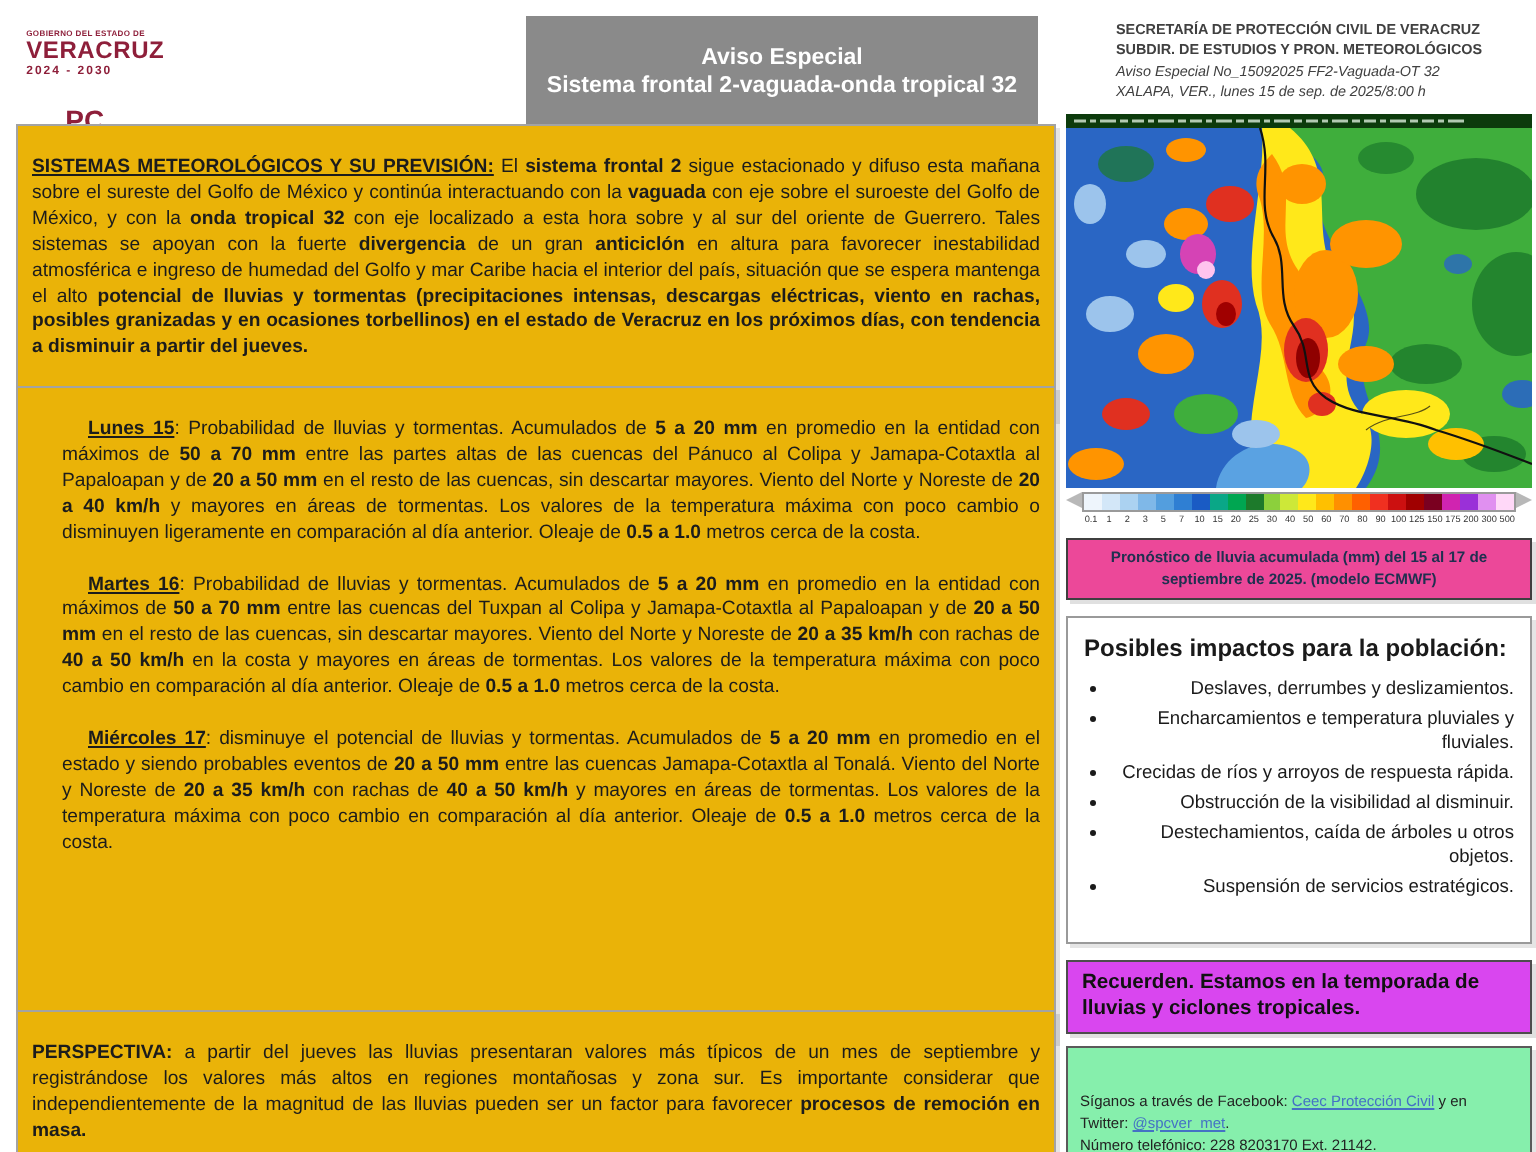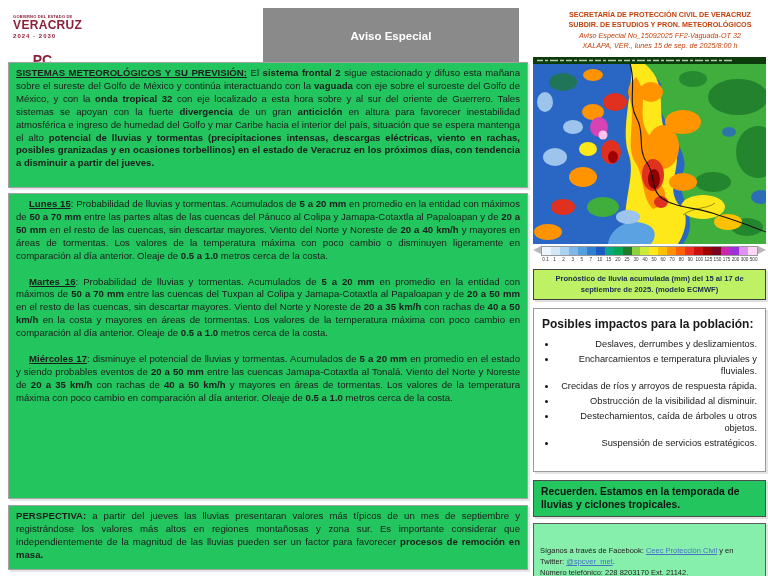--- a/index.html
+++ b/index.html
@@ -22,54 +22,54 @@
   .circ-logo{display:flex;align-items:center;gap:4px;}
   .circ{width:22px;height:22px;border-radius:50%;border:2px solid #8e1f3a;position:relative;}
   .circ:after{content:"";position:absolute;left:5px;top:5px;width:8px;height:8px;border-radius:50%;background:#8e1f3a;}
   .circ-txt{color:#8e1f3a;font-size:7px;font-weight:800;letter-spacing:.3px;}
   .circ-txt:before{content:"";display:block;width:34px;height:3px;margin-bottom:1px;
     background:repeating-linear-gradient(90deg,#b98795 0 3px,transparent 3px 5px);}
   .title-box{position:absolute;left:263px;top:8px;width:256px;height:56px;background:#8a8a8a;
     color:#ffffff;display:flex;flex-direction:column;justify-content:center;align-items:center;gap:2px;}
   .title-box .t1{font-size:11.5px;font-weight:700;}
   .title-box .t2{font-size:11.5px;font-weight:700;}
-  .hdr-right{position:absolute;left:558px;top:10px;width:204px;text-align:center;line-height:1.45;color:#c2410c;}
+  .hdr-right{position:absolute;left:558px;top:10px;width:204px;text-align:left;line-height:1.45;color:#404040;}
   .hdr-right .hl{font-size:7.2px;font-weight:700;}
   .hdr-right .hs{font-size:7.2px;font-weight:400;font-style:italic;}
   
   .lbox{position:absolute;left:8px;width:504px;border:1.3px solid #a3a3a3;
-    box-shadow:2px 2px 0 rgba(0,0,0,.10);padding:4px 7px;text-align:justify;
-    font-size:9.6px;line-height:12.9px;color:#1c1c1c;background:#22c55e;}
+    box-shadow:2px 2px 0 rgba(0,0,0,.10);padding:15px 7px;text-align:justify;
+    font-size:9.6px;line-height:12.9px;color:#1c1c1c;background:#eab308;}
   .box-sistemas{top:62px;height:116px;}
   .box-pronostico{top:193px;height:296px;}
   .box-perspectiva{top:505px;height:55px;}
   .pron-title{font-weight:700;margin:0 0 13px 0;text-align:left;}
-  .pron-para{margin:0 0 13px 0;text-indent:13px;}
+  .pron-para{margin:0 0 13px 15px;text-indent:13px;}
   .pron-para:last-child{margin-bottom:0;}
   
   .rcol{position:absolute;left:533px;top:57px;width:233px;}
   .map-frame{width:233px;height:187px;display:block;}
   .colorbar-wrap{margin-top:2px;position:relative;height:16px;}
   .cbar{display:flex;height:8px;margin:0 8px;border:0.5px solid #9a9a9a;}
   .cb-cell{flex:1;}
   .cb-arrow-l,.cb-arrow-r{position:absolute;top:0;width:0;height:0;border-style:solid;}
   .cb-arrow-l{left:0;border-width:4.5px 8px 4.5px 0;border-color:transparent #b8b8b8 transparent transparent;}
   .cb-arrow-r{right:0;border-width:4.5px 0 4.5px 8px;border-color:transparent transparent transparent #b8b8b8;}
   .cb-labels{display:flex;margin:1px 8px 0 8px;justify-content:space-between;}
   .cb-labels span{flex:1;font-size:4.6px;color:#333;text-align:center;line-height:5px;}
-  .caption-box{margin-top:7px;background:#bef264;border:1.5px solid #3f3f3f;
+  .caption-box{margin-top:7px;background:#ec4899;border:1.5px solid #3f3f3f;
     box-shadow:2px 2px 0 rgba(0,0,0,.12);padding:3px 8px;text-align:center;
     font-size:7.6px;font-weight:700;color:#203050;line-height:1.5;}
   .impacts-box{margin-top:8px;border:1.3px solid #9a9a9a;box-shadow:2px 2px 0 rgba(0,0,0,.10);
     padding:8px 8px 6px 8px;background:#fff;height:148px;}
   .impacts-title{font-size:12px;font-weight:700;margin:0 0 8px 0;}
   .impacts-list{margin:0;padding-left:15px;font-size:9.3px;line-height:11.7px;text-align:right;}
   .impacts-list li{margin-bottom:3.5px;}
   .reminder-box{margin-top:8px;border:1.6px solid #4d4d4d;box-shadow:2px 2px 0 rgba(0,0,0,.12);
-    padding:4px 7px;font-size:10.3px;font-weight:700;line-height:13.5px;background:#22c55e;color:#111;}
+    padding:4px 7px;font-size:10.3px;font-weight:700;line-height:13.5px;background:#d946ef;color:#111;}
   .footer-box{margin-top:6px;border:1.3px solid #5a5a5a;box-shadow:2px 2px 0 rgba(0,0,0,.10);
     padding:21px 6px;font-size:7.5px;line-height:11px;color:#222;background:#86efac;}
   .footer-box .lnk{color:#4472c4;text-decoration:underline;cursor:pointer;}
 </style>
 </head>
 <body>
 
 <div class="logos">
   <svg class="escudo" viewBox="0 0 28 36">
     <path d="M2 2 h24 v20 c0 8 -8 12 -12 13 c-4 -1 -12 -5 -12 -13 z" fill="#8e1f3a"></path>
@@ -88,20 +88,21 @@
   </div>
   <div class="vdiv"></div>
   <div class="circ-logo">
     <div class="circ"></div>
     <div class="circ-txt">VERACRUZ</div>
   </div>
 </div>
 
 <div class="title-box">
   <div class="t1">Aviso Especial</div>
+  <div class="t2">Sistema frontal 2-vaguada-onda tropical 32</div>
 </div>
 
 <div class="hdr-right">
   <div class="hl">SECRETARÍA DE PROTECCIÓN CIVIL DE VERACRUZ</div>
   <div class="hl">SUBDIR. DE ESTUDIOS Y PRON. METEOROLÓGICOS</div>
   <div class="hs">Aviso Especial No_15092025 FF2-Vaguada-OT 32</div>
   <div class="hs">XALAPA, VER.,  lunes 15 de sep. de 2025/8:00 h</div>
 </div>
 
 <div class="lbox box-sistemas">

